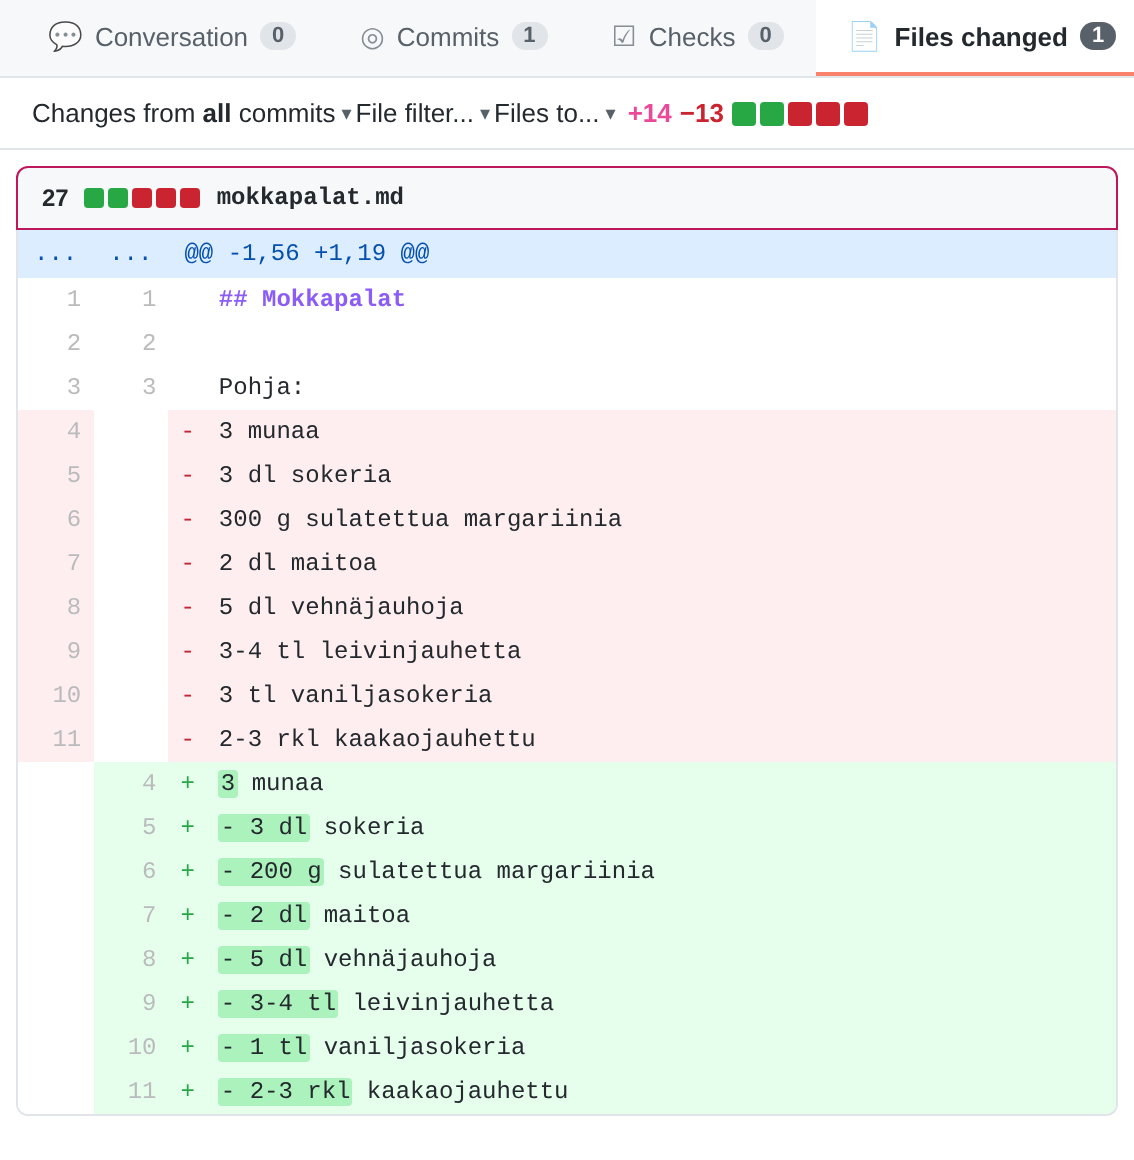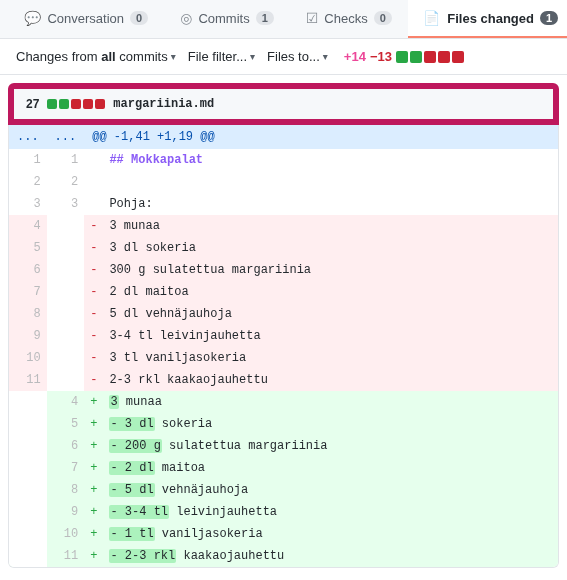--- a/index.html
+++ b/index.html
@@ -49,21 +49,21 @@
     }
     .tab-item.active .tab-badge {
       background: #586069;
       color: #fff;
     }
 
     
     .filter-bar {
       display: flex;
       align-items: flex-end;
-      gap: 12px;
+      gap: 2px;
       padding: 10px 16px;
       border-bottom: 1px solid #e1e4e8;
       font-size: 13px;
       flex-wrap: wrap;
     }
     .filter-btn {
       display: flex;
       align-items: center;
       gap: 3px;
       cursor: pointer;
@@ -96,21 +96,21 @@
     .diff-block.red { background: #cb2431; }
     .all-keyword { font-weight: 600; }
 
     
     .file-header {
       display: flex;
       align-items: center;
       gap: 8px;
       padding: 8px 12px;
       background: #f6f8fa;
-      border: 6px solid #be185d;
+      border: 1px solid #be185d;
       border-radius: 6px 6px 0 0;
       margin: 0 8px;
       margin-top: 8px;
     }
     .file-count {
       font-weight: 600;
       color: #24292e;
     }
     .file-diff-blocks {
       display: flex;
@@ -245,29 +245,29 @@
 <div>
   <div class="file-header">
     <span class="file-count">27</span>
     <span class="file-diff-blocks">
         <div class="file-block green" style="display: inline-block;"></div>
         <div class="file-block green" style="display: inline-block;"></div>
         <div class="file-block red" style="display: inline-block;"></div>
         <div class="file-block red" style="display: inline-block;"></div>
         <div class="file-block red" style="display: inline-block;"></div>
       </span>
-    <span class="file-name">margariinia.md</span>
+    <span class="file-name">mokkapalat.md</span>
   </div>
   <div class="diff-wrap">
     <table class="diff-table">
       <tbody id="diff-body">
           <tr class="hunk-row">
   <td class="hunk-ellipsis">...</td>
   <td class="hunk-ellipsis">...</td>
-  <td colspan="2">@@ -1,41 +1,19 @@</td>
+  <td colspan="2">@@ -1,56 +1,19 @@</td>
 </tr>
           <tr class="line-ctx">
             <td class="line-num">1</td>
             <td class="line-num">1</td>
             <td class="line-marker "></td>
             <td><strong style="color:#8b5cf6;">## Mokkapalat</strong></td>
           </tr>
           <tr class="line-ctx">
             <td class="line-num">2</td>
             <td class="line-num">2</td>

